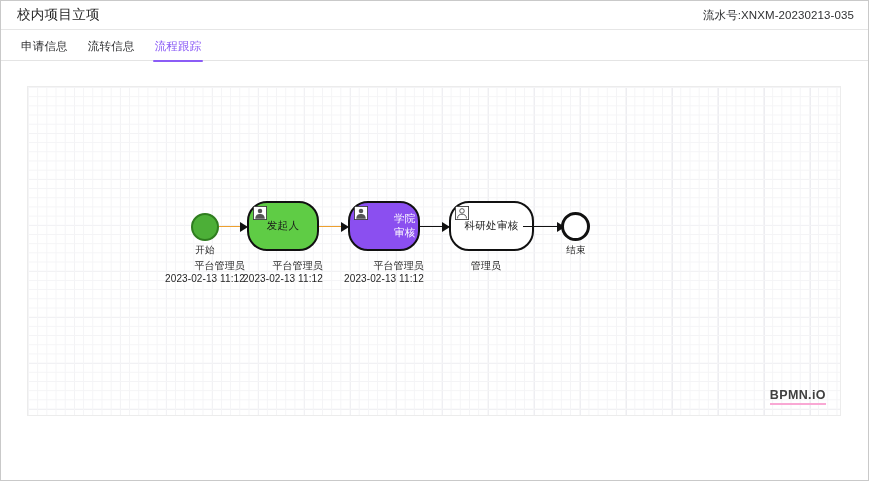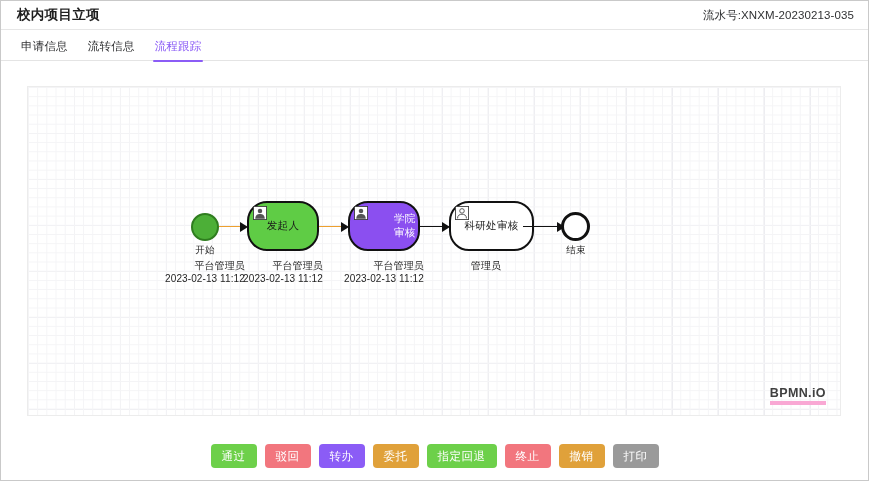--- a/index.html
+++ b/index.html
@@ -30,21 +30,21 @@
     height: 29px;
     box-sizing: border-box;
     border-bottom: 1px solid #e6e6e6;
     display: flex;
     align-items: center;
     justify-content: space-between;
     padding: 0 14px 0 16px;
   }
   .header-title {
     font-size: 13.5px;
-    font-weight: bold;
+    font-weight: normal;
     letter-spacing: .3px;
     color: #1f1f1f;
   }
   .header-serial {
     font-size: 11.5px;
     color: #303133;
     letter-spacing: .1px;
   }
 
   
@@ -119,21 +119,21 @@
   
   .watermark {
     position: absolute;
     right: 14px;
     bottom: 10px;
     font-family: "Liberation Sans", sans-serif;
     font-size: 12.5px;
     font-weight: bold;
     color: #404040;
     letter-spacing: .4px;
-    border-bottom: 4px solid #f9a8d4;
+    border-bottom: 2px solid #f9a8d4;
     padding-bottom: 1px;
     line-height: 14px;
   }
 
   
   .node { position: absolute; }
 
   .event-circle {
     border-radius: 50%;
     box-sizing: border-box;
@@ -310,24 +310,14 @@
       <div class="arrow-head" style="left:529px; top:135px;"></div>
 
       <div class="node event-circle event-end" style="left:533px; top:125px;"></div>
       <div class="node-name" style="left:548px; top:157px;">结束</div>
 
     </div>
 
     <div class="watermark">BPMN.iO</div>
   </div>
 
-  <div class="footer">
-    <button class="btn" style="background:#6dd04a;">通过</button>
-    <button class="btn" style="background:#f2767e;">驳回</button>
-    <button class="btn" style="background:#8b5cf6;">转办</button>
-    <button class="btn" style="background:#e0a13a;">委托</button>
-    <button class="btn" style="background:#6dd04a;">指定回退</button>
-    <button class="btn" style="background:#f2767e;">终止</button>
-    <button class="btn" style="background:#e0a13a;">撤销</button>
-    <button class="btn" style="background:#9a9a9a;">打印</button>
-  </div>
 
 </div>
 
 </body></html>

